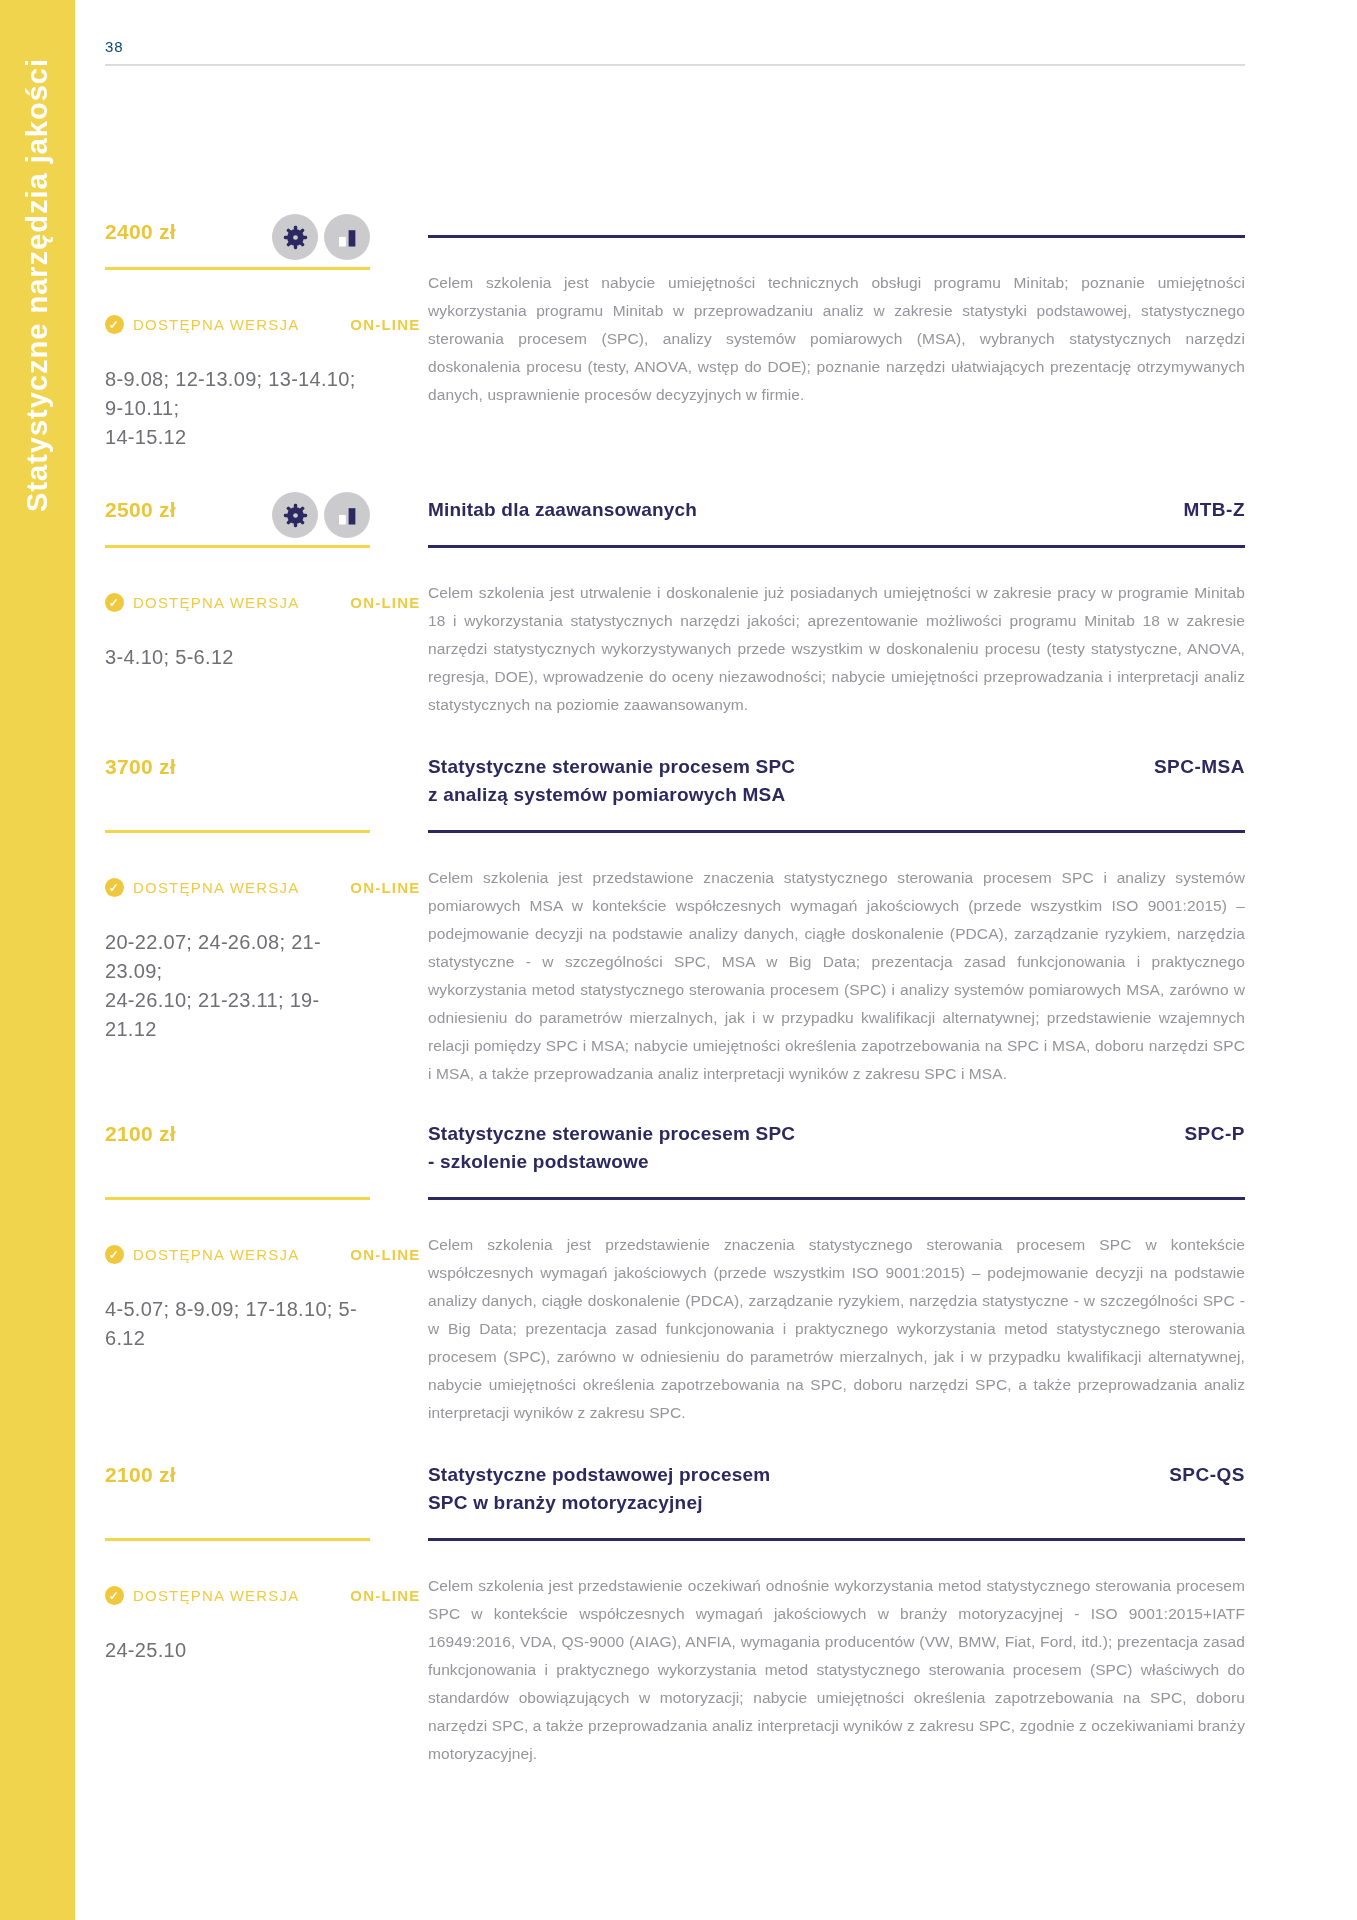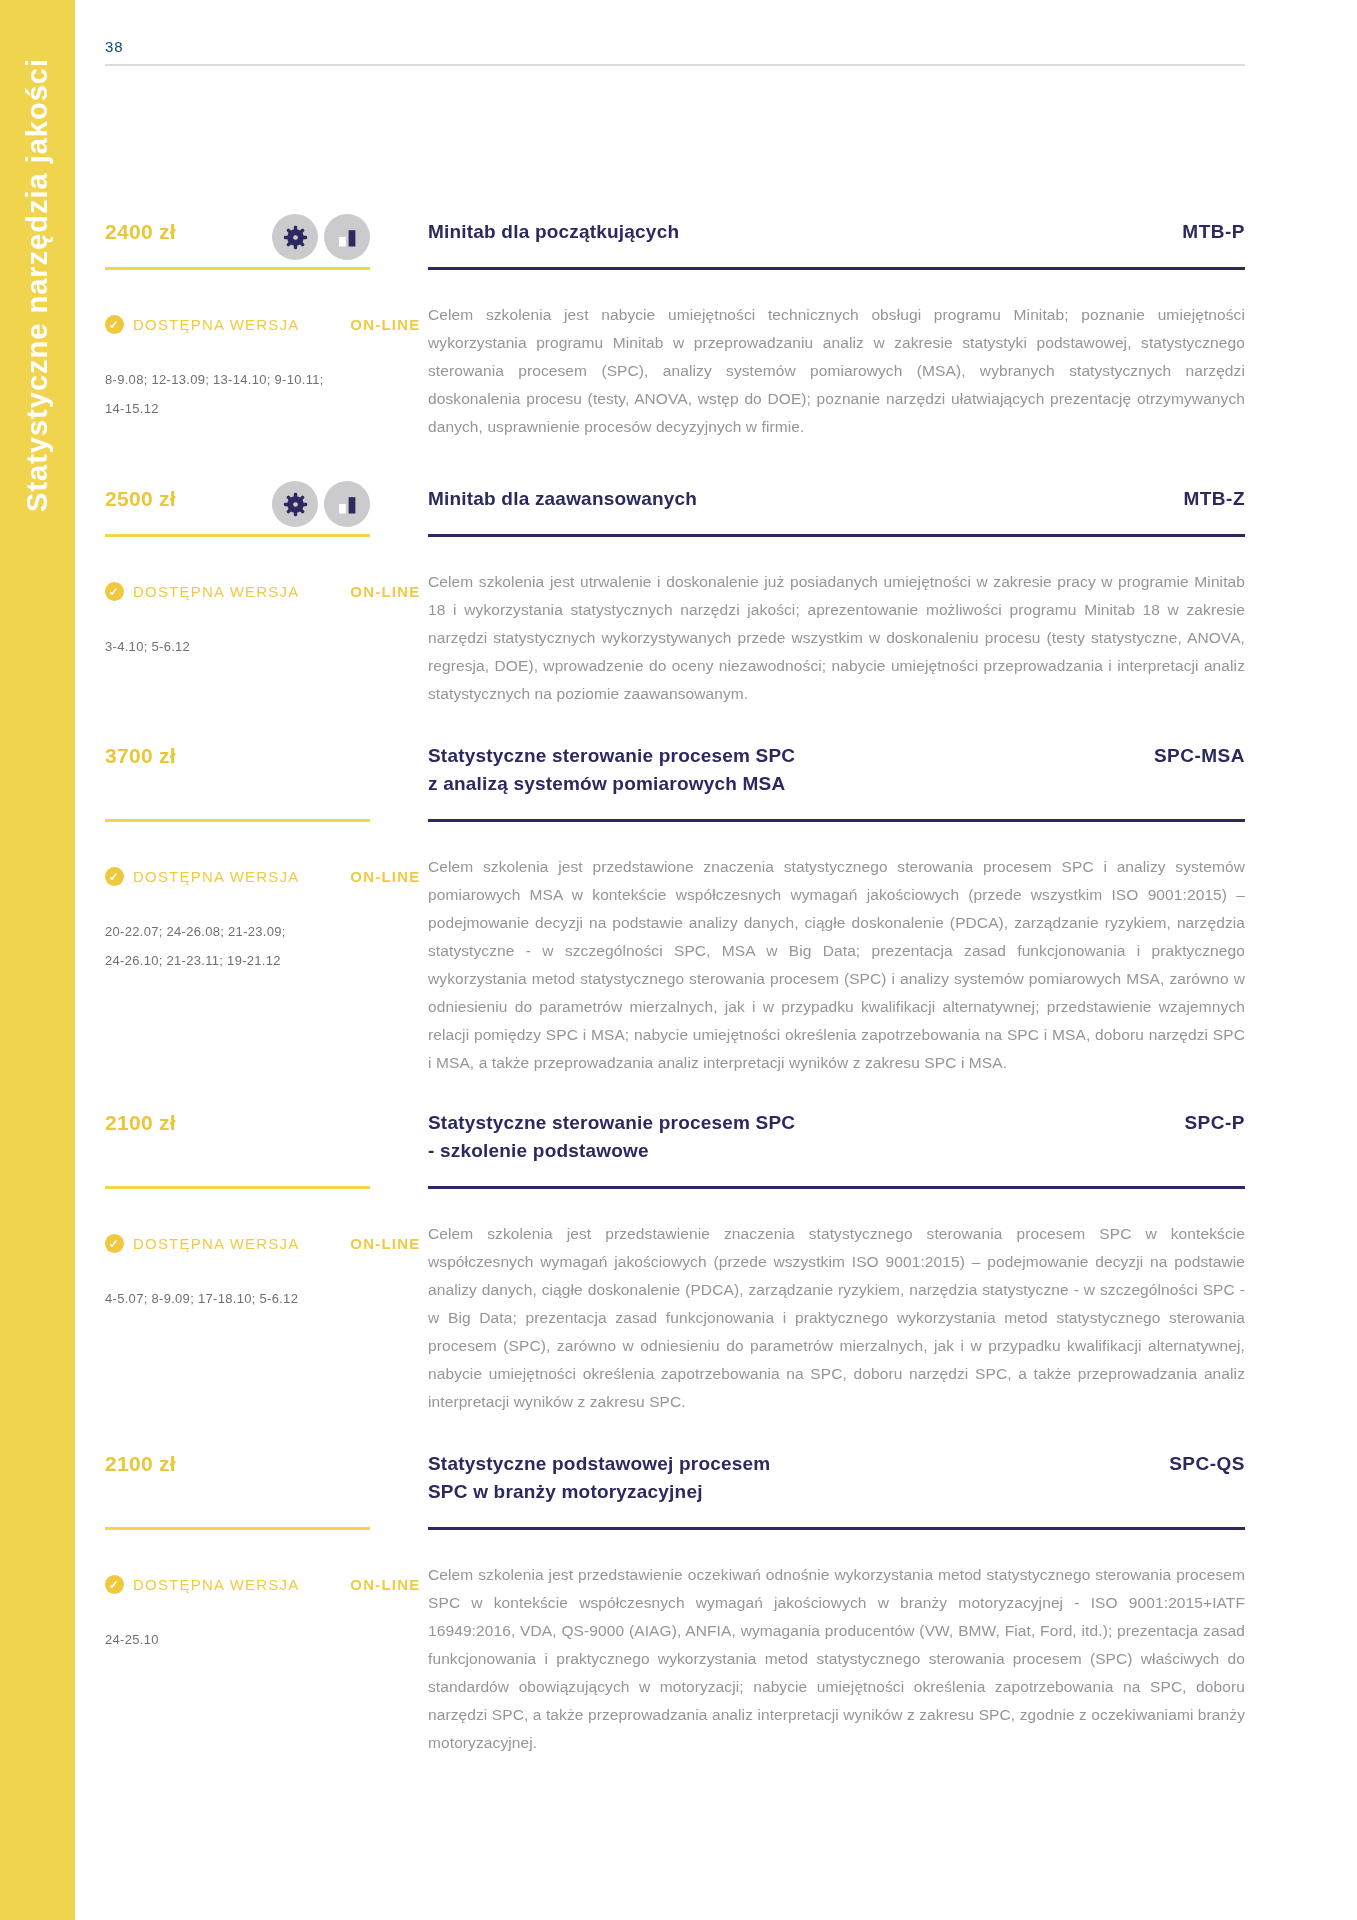--- a/index.html
+++ b/index.html
@@ -35,21 +35,21 @@
   .yellow-rule { height:3px; background:#F2D74B; margin-top:17px; }
   .navy-rule   { height:3px; background:#2B2960; margin-top:17px; }
 
   .online { display:flex; align-items:center; gap:9px; margin-top:45px;
     font-size:15px; letter-spacing:1.2px; color:#EFCB43; white-space:nowrap; }
   .online b { font-weight:bold;margin-left:42px; }
   .check { width:19px; height:19px; border-radius:50%; background:#EFC83E; flex:none;
     display:flex; align-items:center; justify-content:center;
     color:#ffffff; font-size:12px; font-weight:bold; line-height:1; }
 
-  .dates { margin-top:31px; font-size:13px; line-height:29px; color:#6F7075; letter-spacing:.3px; }
+  .dates { margin-top:31px; font-size:20px; line-height:29px; color:#6F7075; letter-spacing:.3px; }
 
   .title { font-size:19px; line-height:28px; font-weight:bold; color:#2B2960; letter-spacing:.2px; }
   .code  { font-size:19px; line-height:28px; font-weight:bold; color:#2B2960; letter-spacing:.5px; }
 
   .desc { margin-top:31px; font-size:15.5px; line-height:28px; color:#95959B;
     text-align:justify; letter-spacing:.1px; }
 
   
   .course-1 { margin-top:152px; }
   .course-2 { margin-top:44px; }
@@ -105,26 +105,20 @@
         <span class="check">✓</span>
         <span>DOSTĘPNA WERSJA</span>
         <b>ON-LINE</b>
       </div>
       <div class="dates">
         <div>8-9.08; 12-13.09; 13-14.10; 9-10.11;</div>
         <div>14-15.12</div>
       </div>
     </div>
     <div class="col-right">
-      <div class="head">
-        <div class="title">
-          <div>Minitab dla początkujących</div>
-        </div>
-        <div class="code">MTB-P</div>
-      </div>
       <div class="navy-rule"></div>
       <p class="desc">Celem szkolenia jest nabycie umiejętności technicznych obsługi programu Minitab; poznanie umiejętności wykorzystania programu Minitab w przeprowadzaniu analiz w zakresie statystyki podstawowej, statystycznego sterowania procesem (SPC), analizy systemów pomiarowych (MSA), wybranych statystycznych narzędzi doskonalenia procesu (testy, ANOVA, wstęp do DOE); poznanie narzędzi ułatwiających prezentację otrzymywanych danych, usprawnienie procesów decyzyjnych w firmie.</p>
     </div>
   </div>
 
   <div class="course course-2 t1">
     <div class="col-left">
       <div class="head">
         <div class="price">2500 zł</div>
         <div class="icons">

